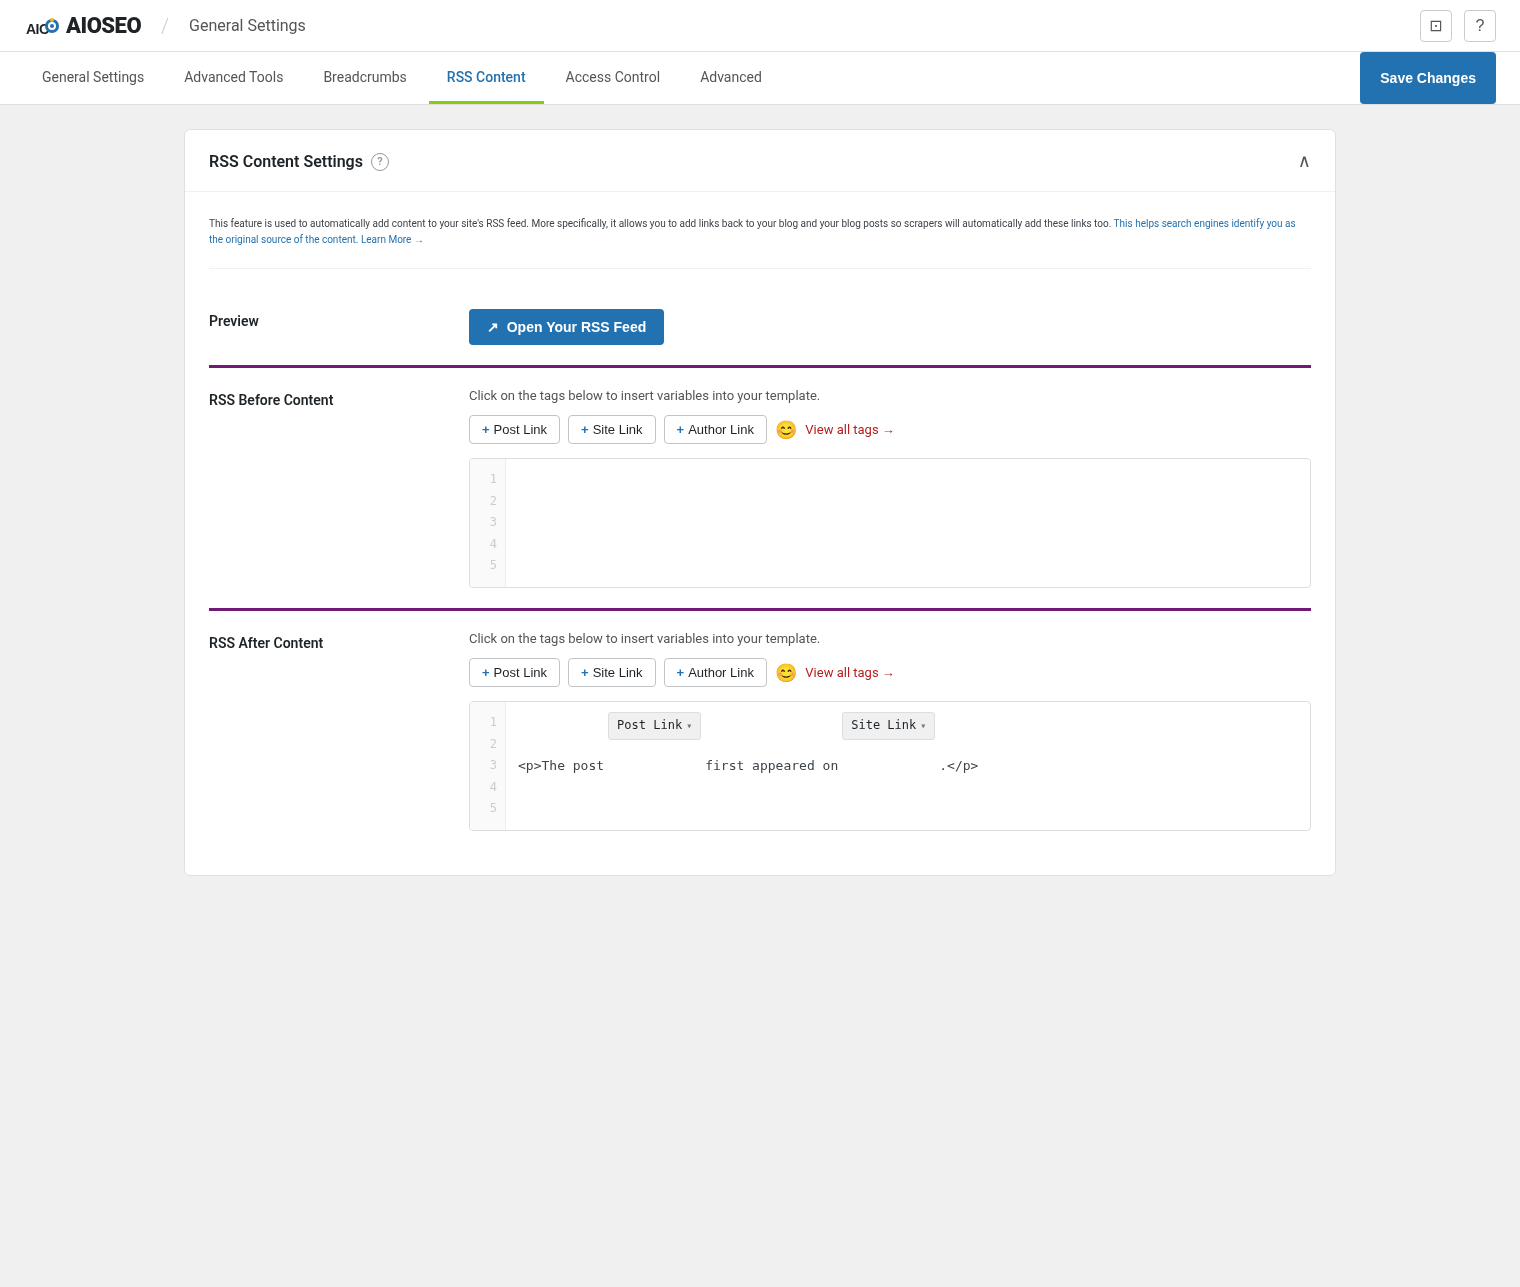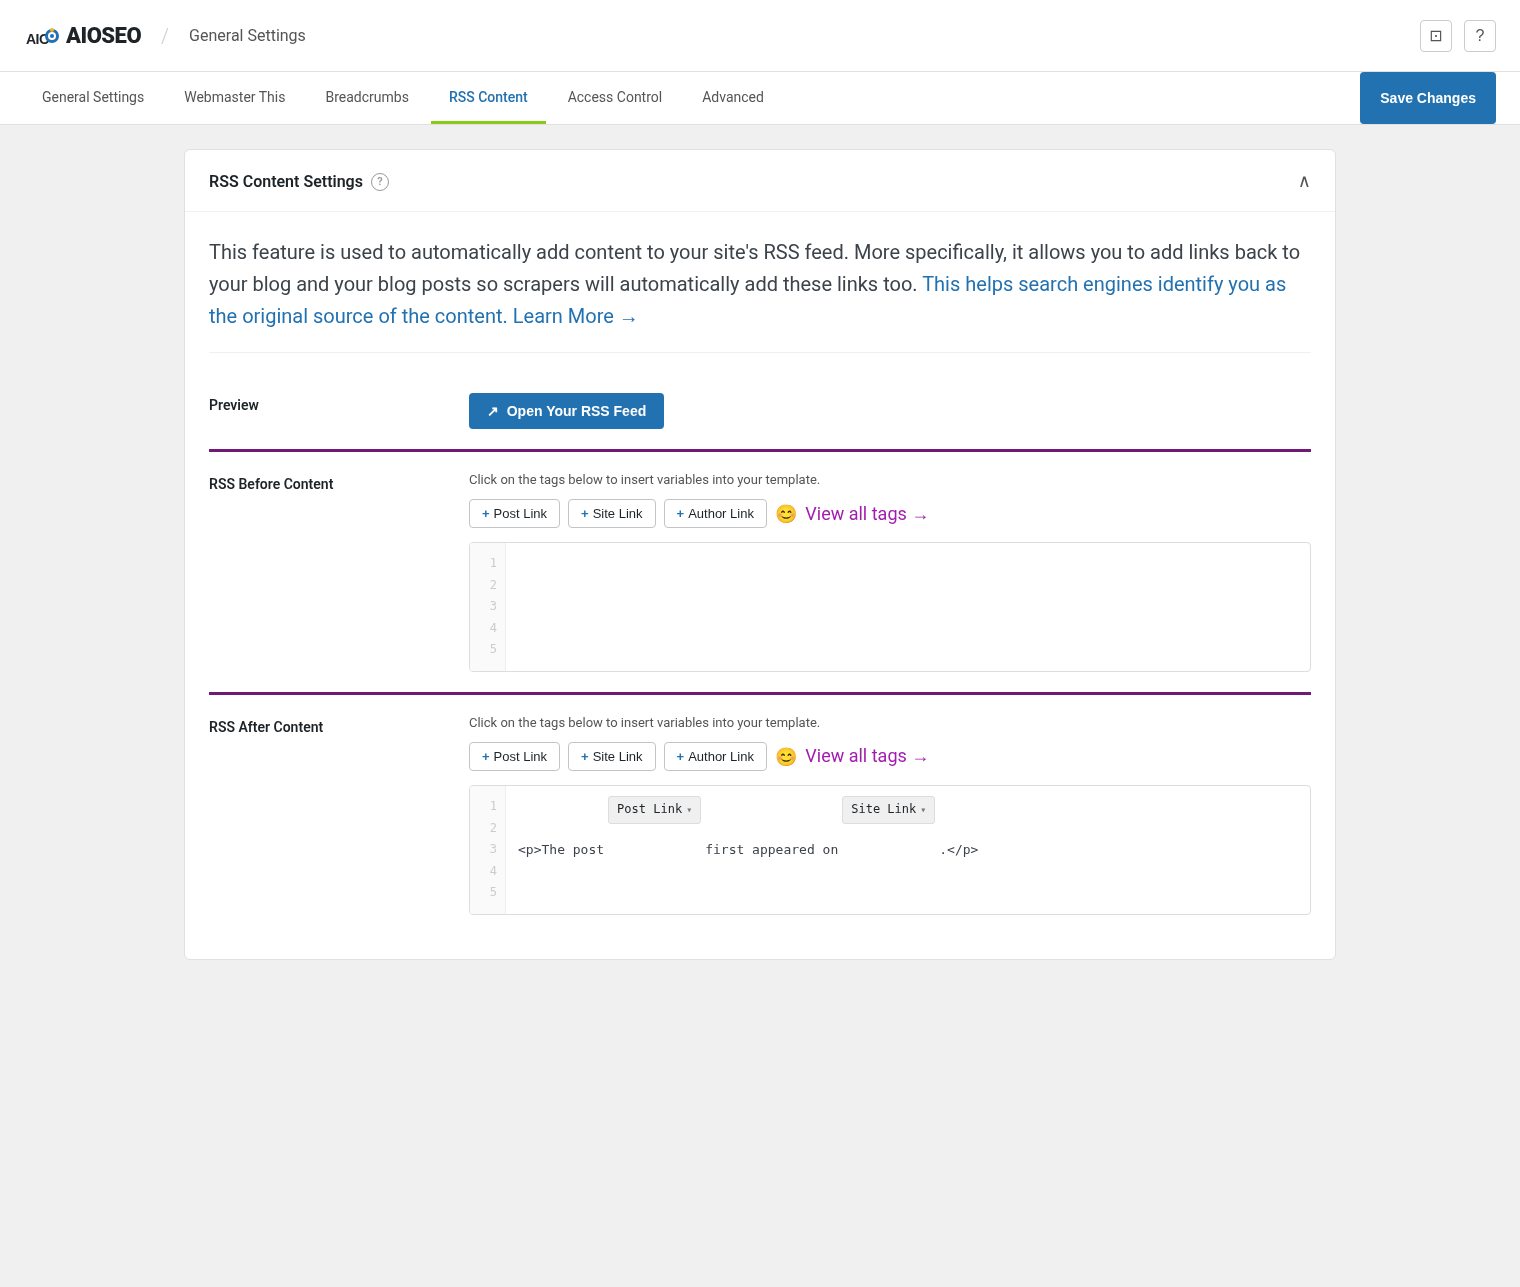--- a/index.html
+++ b/index.html
@@ -10,21 +10,21 @@
       font-size: 14px;
     }
 
     
     .topbar {
       background: #fff;
       border-bottom: 1px solid #e0e0e0;
       padding: 0 24px;
       display: flex;
       align-items: center;
-      height: 72px;
+      height: 52px;
       gap: 16px;
     }
     .topbar-logo {
       display: flex;
       align-items: center;
       gap: 6px;
       font-weight: 900;
       font-size: 22px;
       color: #1d2327;
       letter-spacing: -0.5px;
@@ -144,21 +144,21 @@
       color: #555;
       font-size: 18px;
     }
 
     .card-body {
       padding: 24px;
     }
 
     
     .description {
-      font-size: 20px;
+      font-size: 10px;
       line-height: 1.6;
       color: #3c434a;
       margin-bottom: 16px;
     }
     .description a {
       color: #2271b1;
       text-decoration: none;
     }
     .highlight-blue {
       color: #2271b1;
@@ -235,22 +235,22 @@
       color: #1d2327;
       display: inline-flex;
       align-items: center;
       gap: 4px;
     }
     .tag-plus {
       color: #2271b1;
       font-weight: 600;
     }
     .view-all-link {
-      color: #a21caf;
-      font-size: 18px;
+      color: #b91c1c;
+      font-size: 13px;
       text-decoration: none;
       cursor: pointer;
     }
     .emoji-icon {
       font-size: 18px;
       cursor: pointer;
     }
 
     
     .code-editor {
@@ -349,21 +349,21 @@
       <span>⊡</span>
     </button>
     <button class="icon-btn" title="Help">
       <span>?</span>
     </button>
   </div>
 </div>
 
 <div class="nav-bar">
   <div class="nav-tab">General Settings</div>
-  <div class="nav-tab">Webmaster This</div>
+  <div class="nav-tab">Advanced Tools</div>
   <div class="nav-tab">Breadcrumbs</div>
   <div class="nav-tab active">RSS Content</div>
   <div class="nav-tab">Access Control</div>
   <div class="nav-tab">Advanced</div>
   <button class="save-btn">Save Changes</button>
 </div>
 
 <div class="main-content">
   <div class="card">
     <div class="card-header">

